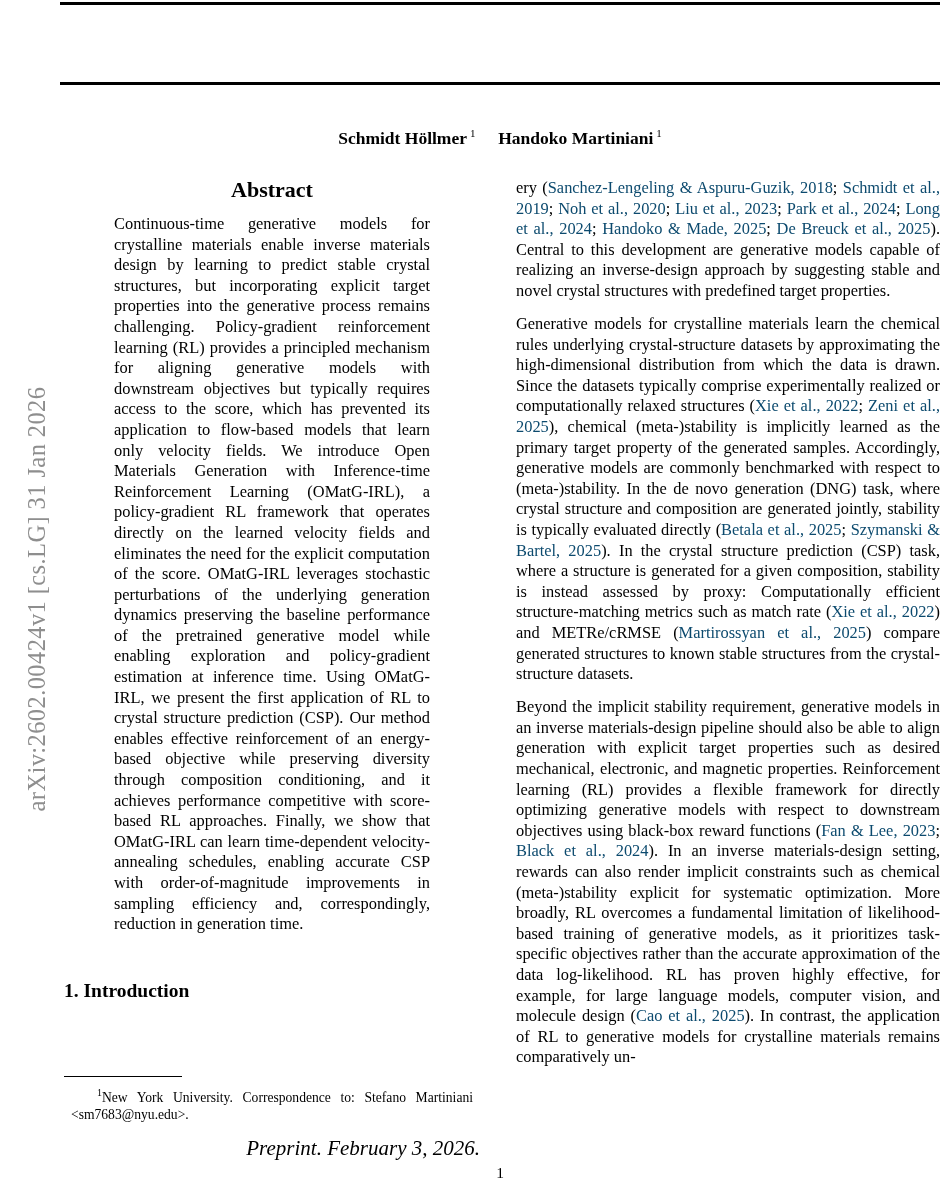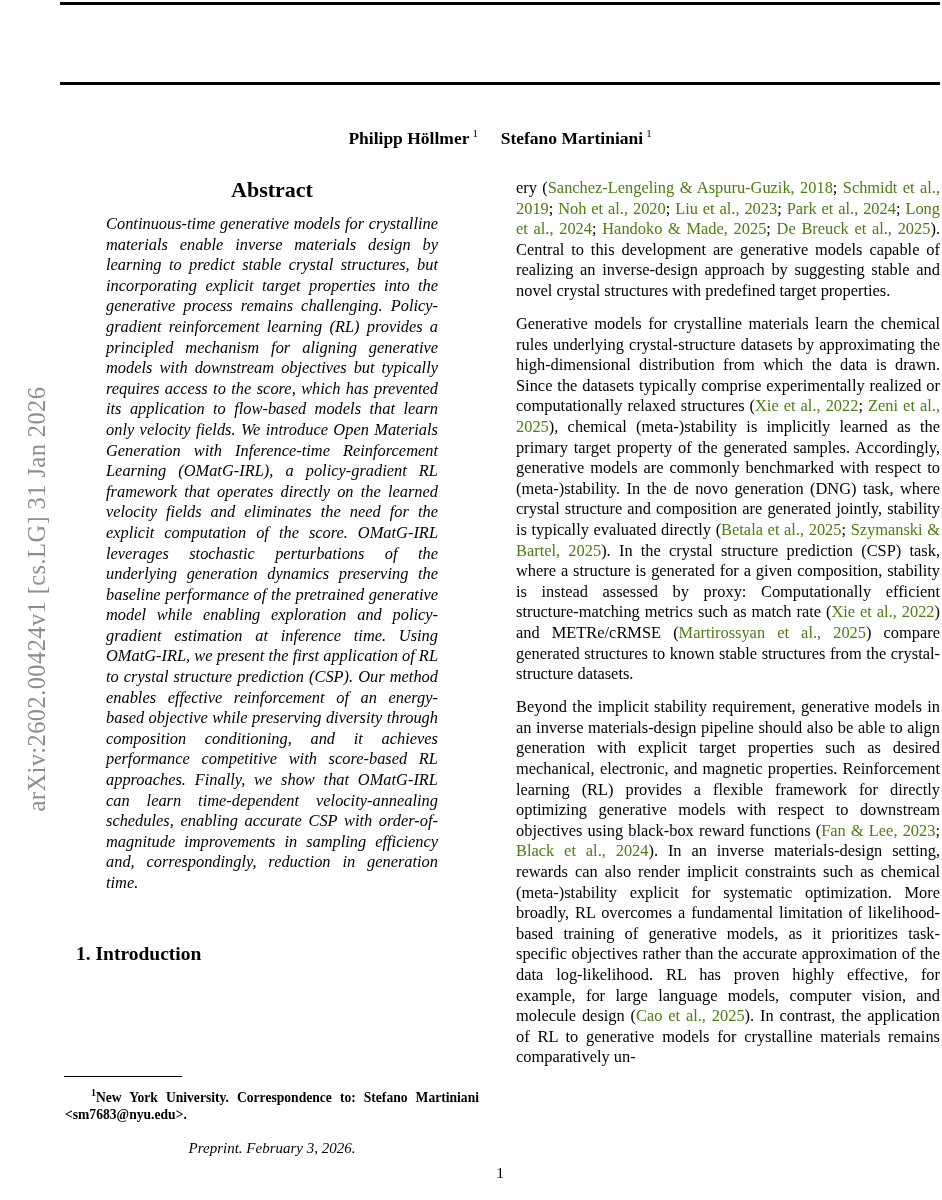--- a/index.html
+++ b/index.html
@@ -96,78 +96,76 @@
 
   #abstract-heading {
     text-align: center;
     font-size: 22px;
     font-weight: bold;
     margin: 0 0 12px 0;
     line-height: 24px;
   }
 
   .abstract-body {
-    margin: 0;
+    margin: 8px;
     padding: 0 42px 0 42px;
     text-align: justify;
     hyphens: manual;
-    font-style: italic;
   }
 
   .section-heading {
     font-size: 19.5px;
     font-weight: bold;
-    margin: 12px;
+    margin: 0;
     padding: 0;
     line-height: 24px;
     text-align: left;
   }
 
   p.para {
     margin: 0 0 12.5px 0;
     padding: 0;
     hyphens: manual;
   }
   p.para:last-child { margin-bottom: 17px; }
 
-  .cite { color: #4d7c0f; }
+  .cite { color: #0c4a6e; }
   .ital { }
 
   
   #footnote-block {
     position: absolute;
     left: 4px;
     top: 1076px;
     width: 416px;
     font-size: 13.6px;
     line-height: 17.2px;
     text-align: justify;
   }
   #footnote-rule {
     width: 118px;
     height: 1px;
     background: #000;
     margin: 0 0 7px 0;
   }
   #footnote-text {
-    margin: 1px;
+    margin: 7px;
     text-indent: 26px;
     hyphens: manual;
-    font-weight: bold;
   }
   .fn-mark {
     font-size: 10px;
     vertical-align: super;
   }
   #preprint-line {
     margin: 16px 0 16px 0;
     font-style: italic;
-    font-size: 15px;
+    font-size: 21px;
     line-height: 19px;
-    text-align: center;
+    text-align: right;
   }
 
   #page-number {
     position: absolute;
     left: 0;
     top: 1163px;
     width: 880px;
     text-align: center;
     font-size: 15.5px;
     line-height: 20px;
@@ -179,23 +177,23 @@
 <div id="arxiv-stamp">arXiv:2602.00424v1  [cs.LG]  31 Jan 2026</div>
 
 <div id="page">
 
   <div class="rule" id="rule-top"></div>
 
 
   <div class="rule" id="rule-under"></div>
 
   <div id="authors">
-    <span><span>Philipp Höllmer</span><sup class="affil-mark">1</sup></span>
+    <span><span>Schmidt Höllmer</span><sup class="affil-mark">1</sup></span>
     <span class="sep"></span>
-    <span><span>Stefano Martiniani</span><sup class="affil-mark">1</sup></span>
+    <span><span>Handoko Martiniani</span><sup class="affil-mark">1</sup></span>
   </div>
 
   <div class="column" id="col-left">
 
     <div id="abstract-heading">Abstract</div>
 
     <p class="abstract-body">Continuous-time generative models for crystalline materials enable inverse materials design by learning to predict stable crystal structures, but incorporating explicit target properties into the generative process remains challenging. Policy-gradient reinforcement learning (RL) provides a principled mechanism for aligning generative models with downstream objectives but typically requires access to the score, which has prevented its application to flow-based models that learn only velocity fields. We introduce Open Materials Generation with Inference-time Reinforcement Learning (OMatG-IRL), a policy-gradient RL framework that operates directly on the learned velocity fields and eliminates the need for the explicit computation of the score. OMatG-IRL leverages stochastic perturbations of the underlying generation dynamics preserving the baseline performance of the pretrained generative model while enabling exploration and policy-gradient estimation at inference time. Using OMatG-IRL, we present the first application of RL to crystal structure prediction (CSP). Our method enables effective reinforcement of an energy-based objective while preserving diversity through composition conditioning, and it achieves performance competitive with score-based RL approaches. Finally, we show that OMatG-IRL can learn time-dependent velocity-annealing schedules, enabling accurate CSP with order-of-magnitude improvements in sampling efficiency and, correspondingly, reduction in generation time.</p>
 
     <div style="height:36px"></div>
 

